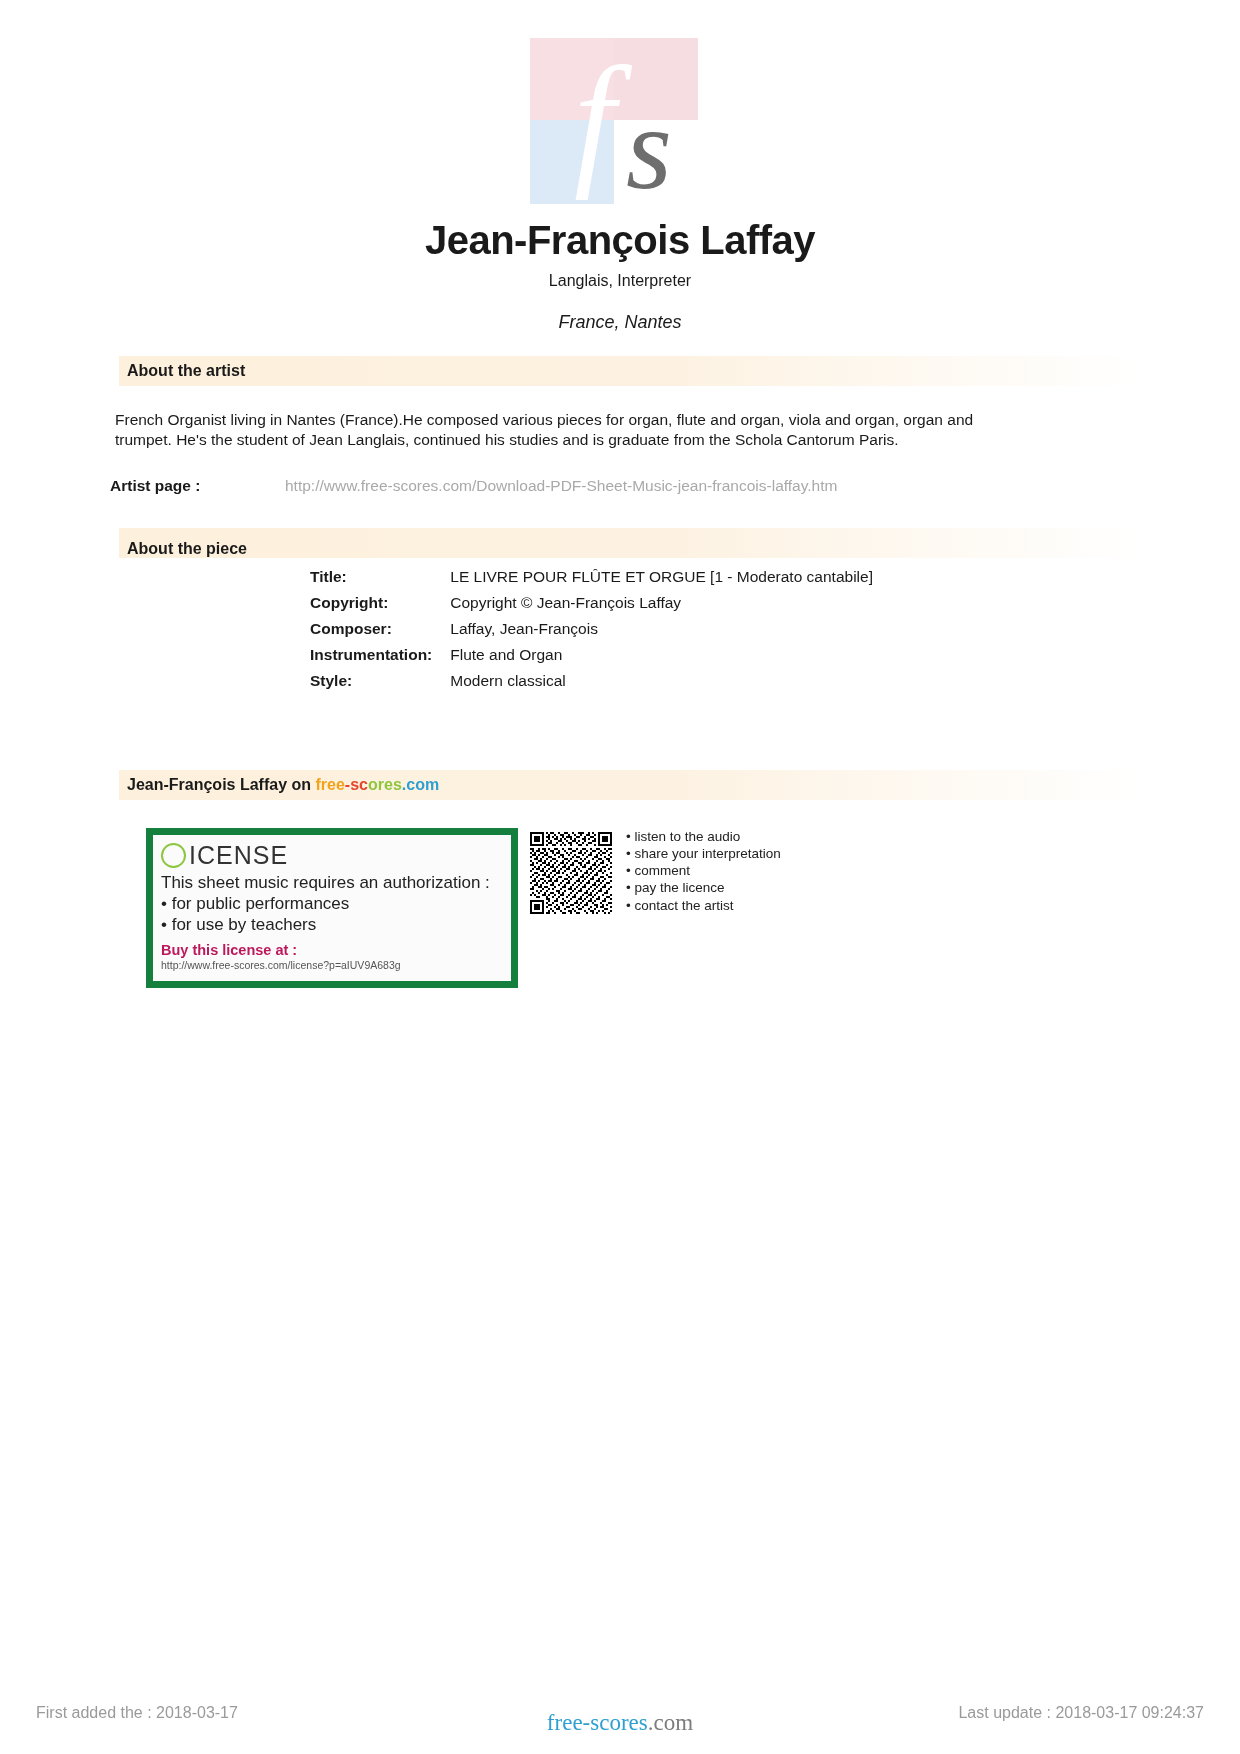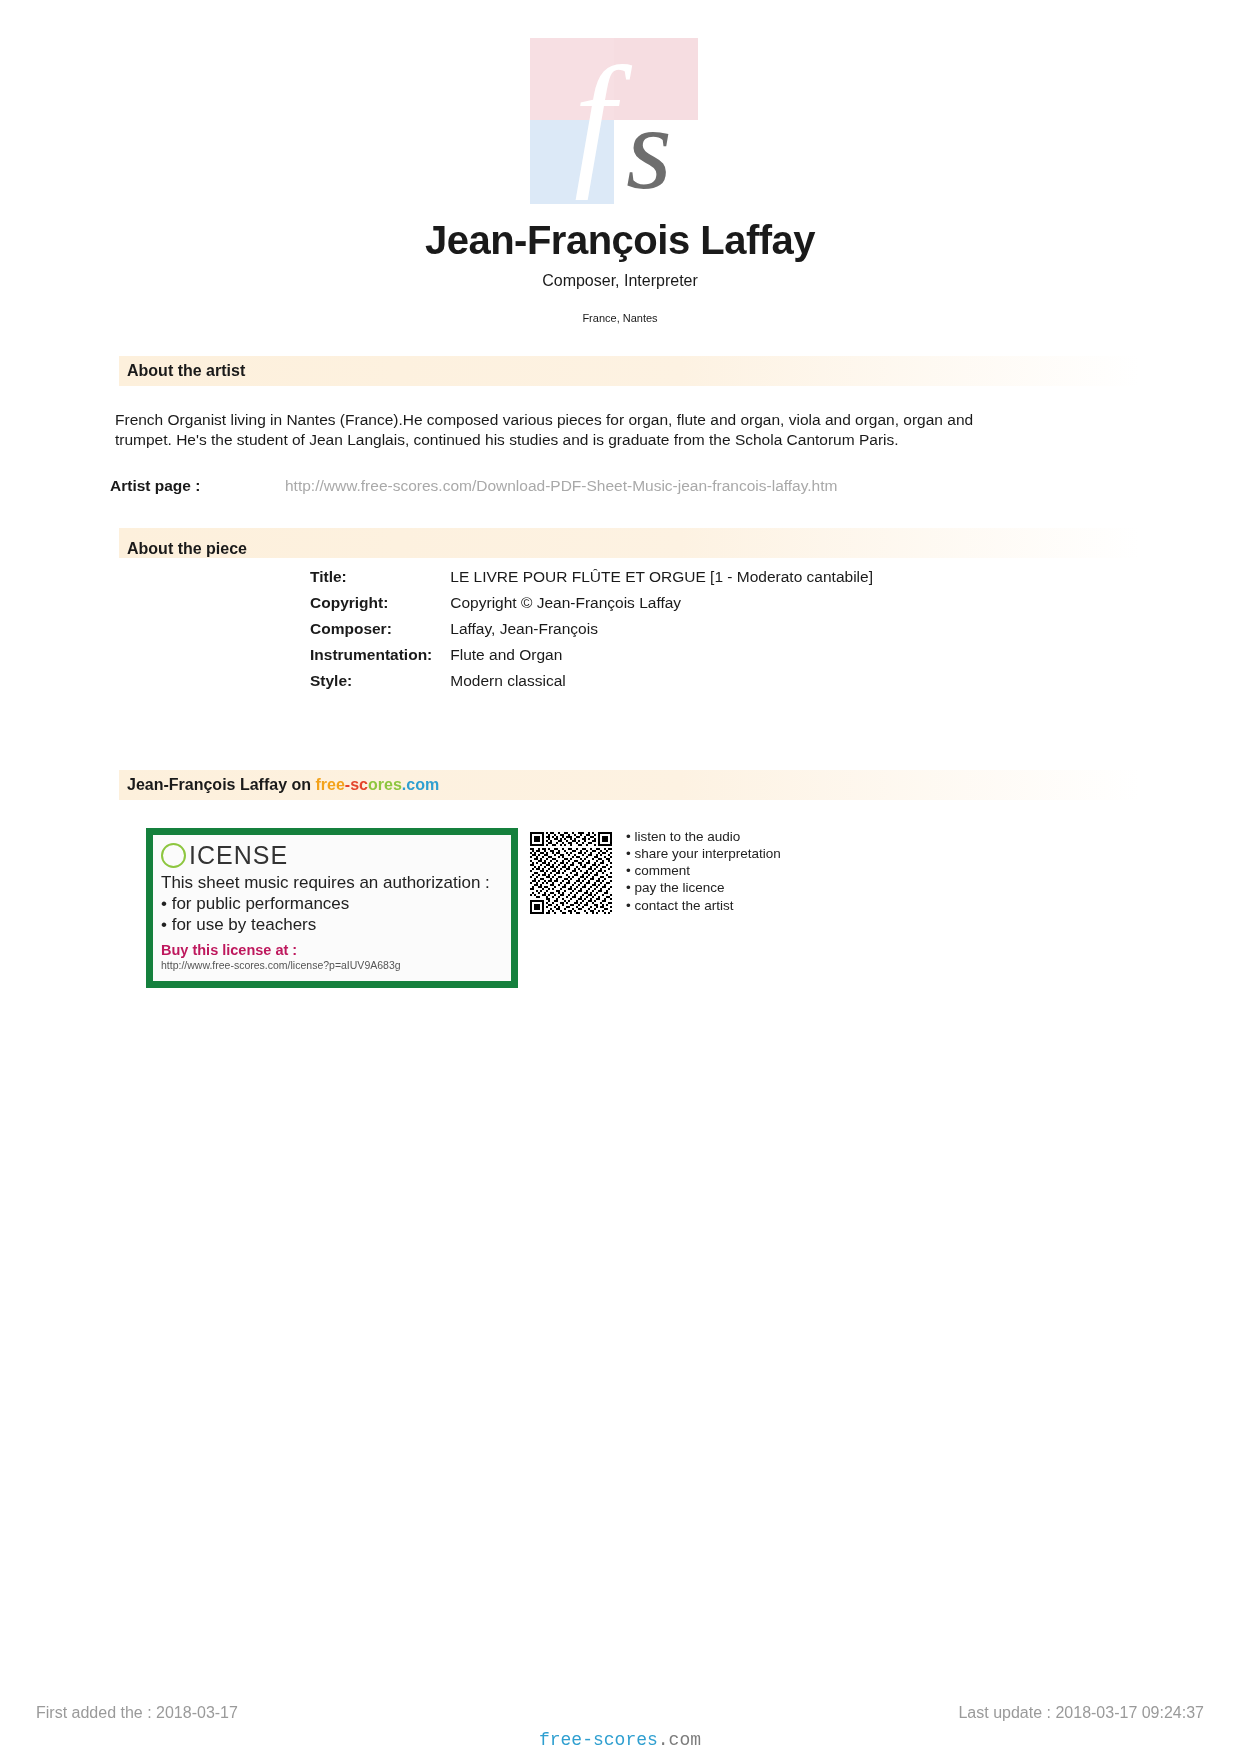--- a/index.html
+++ b/index.html
@@ -73,21 +73,22 @@
     width: 100%;
     text-align: center;
     font-size: 16px;
   }
   .artist-location {
     position: absolute;
     top: 312px;
     left: 0;
     width: 100%;
     text-align: center;
-    font-size: 11px;
+    font-size: 18px;
+    font-style: italic;
   }
 
   
   .section-bar {
     position: absolute;
     left: 95px;
     width: 1020px;
     height: 30px;
     background: linear-gradient(to right, #fdf0dc 0%, #fdf2e2 55%, #ffffff 100%);
     display: flex;
@@ -240,44 +241,44 @@
   }
   .footer-right {
     position: absolute;
     bottom: 32px;
     right: 36px;
     font-size: 16px;
     color: #9a9a9a;
   }
   .footer-center {
     position: absolute;
-    bottom: 4px;
+    bottom: 18px;
     left: 50%;
     transform: translateX(-50%);
-    font-size: 18px;
-    font-family: Liberation Mono, monospace;
+    font-size: 23px;
+    font-family: Liberation Serif, serif;
   }
   .fc-free { color: #2f9fd0; }
   .fc-sc { color: #2f9fd0; }
   .fc-dotcom { color: #7c7c7c; }
 </style>
 </head>
 <body>
 
 <div class="logo-wrap">
   <div class="logo-sq pink"></div>
   <div class="logo-sq pink2"></div>
   <div class="logo-sq blue"></div>
   <div class="logo-sq white"></div>
   <div class="logo-f">f</div>
   <div class="logo-s">s</div>
 </div>
 
 <div class="artist-name">Jean-François Laffay</div>
-<div class="artist-role">Composer, Interpreter</div>
+<div class="artist-role">Langlais, Interpreter</div>
 <div class="artist-location">France, Nantes</div>
 
 <div class="section-bar" id="bar-artist">
   <span class="bar-title">About the artist</span>
 </div>
 <div class="artist-bio">French Organist living in Nantes (France).He composed various pieces for organ, flute and organ, viola and organ, organ and trumpet. He's the student of Jean Langlais, continued his studies and is graduate from the Schola Cantorum Paris.</div>
 <div class="artist-page-row">
   <span class="artist-page-label">Artist page :</span><span class="artist-page-url">http://www.free-scores.com/Download-PDF-Sheet-Music-jean-francois-laffay.htm</span>
 </div>
 

